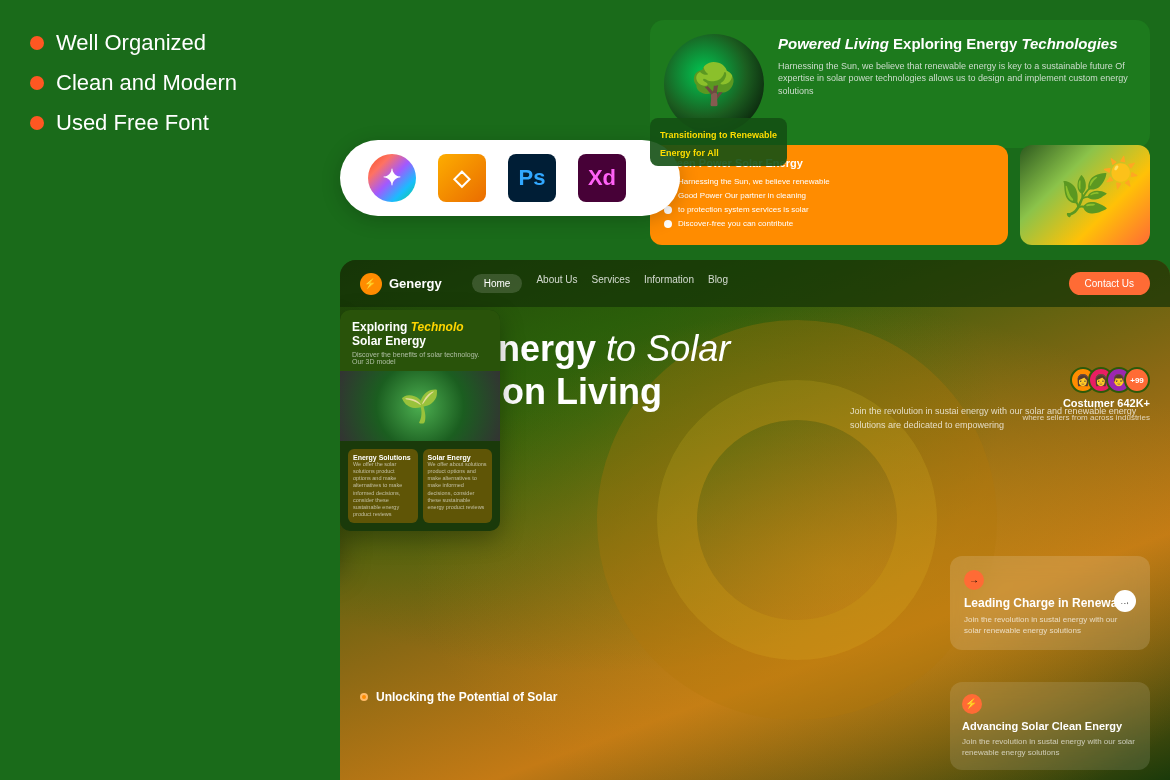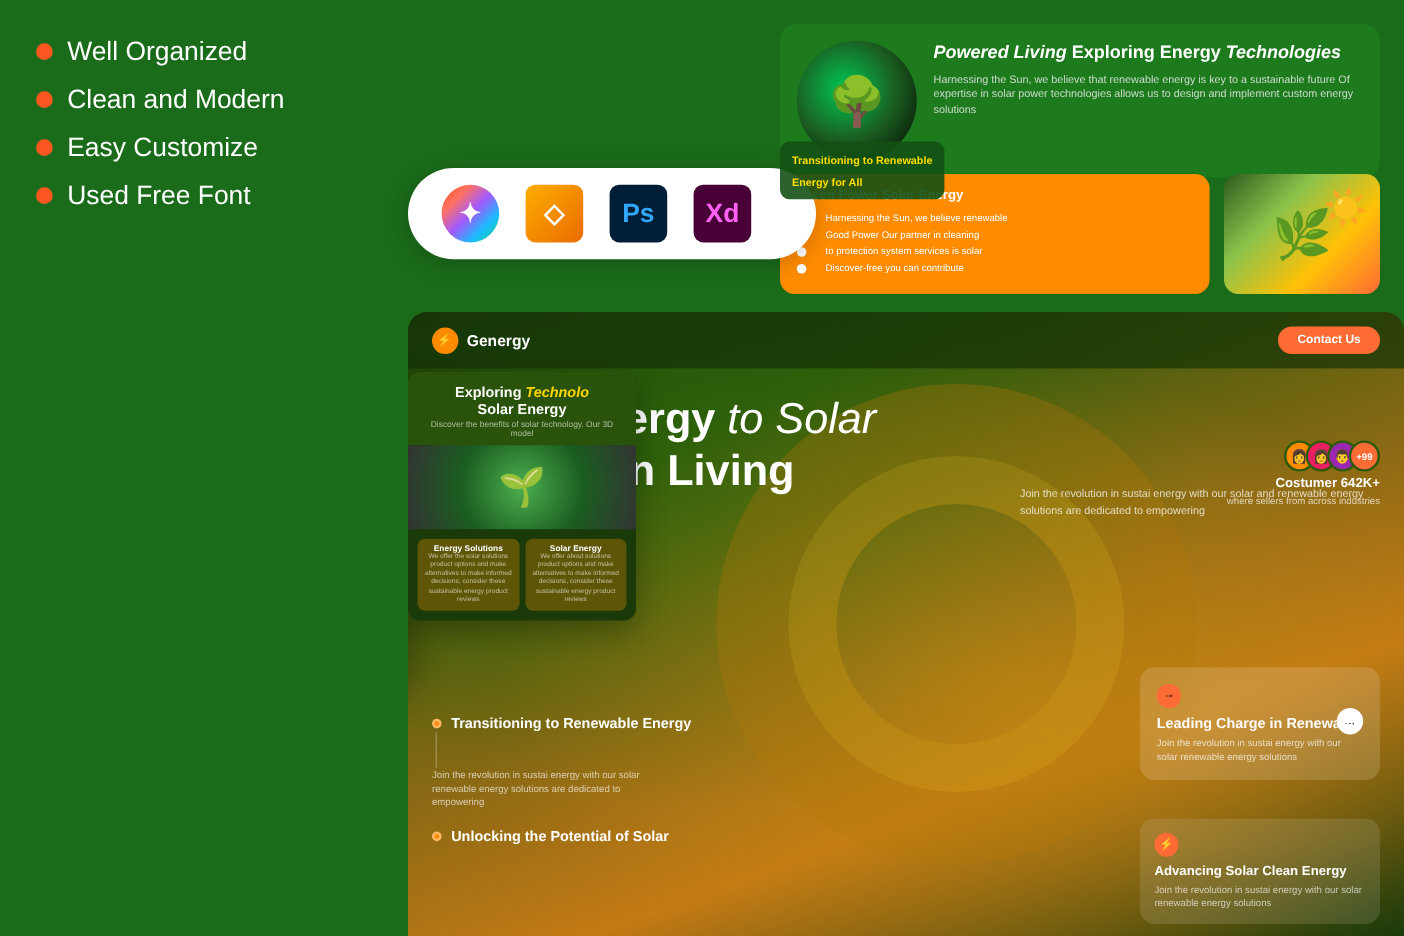--- a/index.html
+++ b/index.html
@@ -164,21 +164,21 @@
     .green-card h4 {
       color: #fff;
       font-size: 11px;
       font-weight: 700;
       margin-bottom: 8px;
     }
 
     .green-card .bullet-item {
       display: flex;
       align-items: center;
-      gap: 16px;
+      gap: 6px;
       margin-bottom: 5px;
     }
 
     .green-card .bullet-item .b-dot {
       width: 8px;
       height: 8px;
       border-radius: 50%;
       background: white;
     }
 
@@ -299,21 +299,21 @@
     }
 
     .contact-btn {
       margin-left: auto;
       background: #ff6b35;
       color: white;
       border: none;
       border-radius: 20px;
       padding: 6px 16px;
       font-size: 10px;
-      font-weight: 700;
+      font-weight: 400;
       cursor: pointer;
     }
 
     
     .hero-section {
       position: relative;
       z-index: 10;
       padding: 20px 20px 0;
     }
 
@@ -665,27 +665,26 @@
       color: rgba(255,255,255,0.6);
       font-size: 6px;
       line-height: 1.3;
     }
 
     
     .explore-mockup {
       position: absolute;
       top: 310px;
       left: 340px;
-      width: 190px;
+      width: 160px;
       background: #1a3a0a;
       border-radius: 10px;
       z-index: 9;
       overflow: hidden;
       box-shadow: 0 8px 25px rgba(0,0,0,0.3);
-      text-align: center;
     }
 
     .explore-header {
       padding: 10px 12px 6px;
       background: rgba(45,90,10,0.8);
     }
 
     .explore-header h3 {
       color: #fff;
       font-size: 12px;
@@ -781,24 +780,20 @@
     <li>
       <span class="dot"></span>
       <span>Well Organized</span>
     </li>
     <li>
       <span class="dot"></span>
       <span>Clean and Modern</span>
     </li>
     <li>
       <span class="dot"></span>
-      <span>Easy Customize</span>
-    </li>
-    <li>
-      <span class="dot"></span>
       <span>Used Free Font</span>
     </li>
   </ul>
 </div>
 
 <div class="tools-bar">
   <div class="tool-icon tool-figma">✦</div>
   <div class="tool-icon tool-sketch">◇</div>
   <div class="tool-icon tool-ps">Ps</div>
   <div class="tool-icon tool-xd">Xd</div>
@@ -912,20 +907,27 @@
     <circle cx="260" cy="230" r="4" fill="rgba(255,200,50,0.7)"></circle>
     <line x1="260" y1="330" x2="490" y2="330" stroke="rgba(255,255,255,0.3)" stroke-width="1"></line>
     <circle cx="260" cy="330" r="4" fill="rgba(255,200,50,0.7)"></circle>
   </svg>
 
   <div class="navbar">
     <div class="logo-area">
       <div class="logo-circle">⚡</div>
       <span class="logo-text">Genergy</span>
     </div>
+    <nav class="nav-links">
+      <span class="nav-link active">Home</span>
+      <span class="nav-link">About Us</span>
+      <span class="nav-link">Services</span>
+      <span class="nav-link">Information</span>
+      <span class="nav-link">Blog</span>
+    </nav>
     <button class="contact-btn">Contact Us</button>
   </div>
 
   <div class="hero-section">
     <div class="customers-row">
       <div class="avatar-group">
         <div class="avatar a1">👩</div>
         <div class="avatar a2">👩</div>
         <div class="avatar a3">👨</div>
         <div class="avatar a-count">+99</div>
@@ -941,28 +943,20 @@
       <span>Revolution</span>
       <span>Living</span>
     </h1>
     <button class="discover-btn">Discover More</button>
   </div>
 
   <div class="feature-points">
     <div class="fp-item">
       <div class="fp-line">
         <div class="fp-dot"></div>
-        <h4>Transitioning to Renewable Energy</h4>
-      </div>
-      <div class="fp-connector"></div>
-      <p>Join the revolution in sustai energy with our solar renewable energy solutions are dedicated to empowering</p>
-    </div>
-    <div class="fp-item">
-      <div class="fp-line">
-        <div class="fp-dot"></div>
         <h4>Unlocking the Potential of Solar</h4>
       </div>
     </div>
   </div>
 
   <div class="charge-card" style="bottom: 130px;">
     <div class="charge-icon">→</div>
     <h4>Leading Charge in Renewable</h4>
     <button class="arrow-btn">→</button>
     <p>Join the revolution in sustai energy with our solar renewable energy solutions</p>

